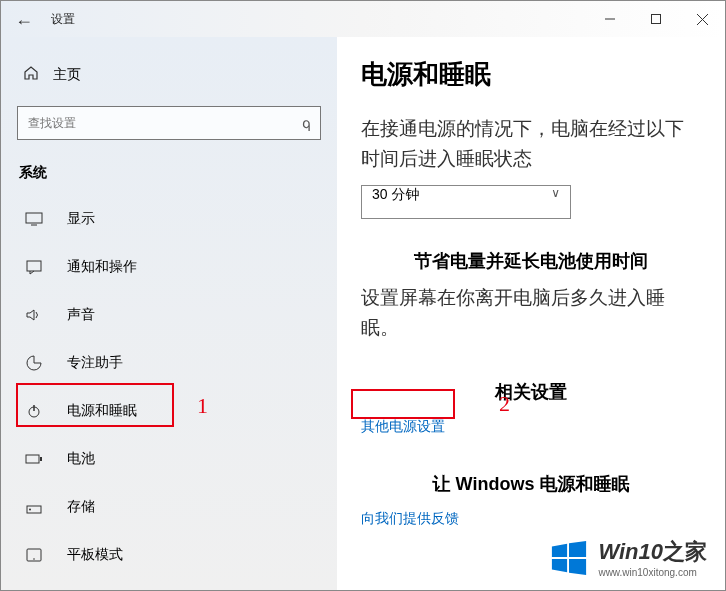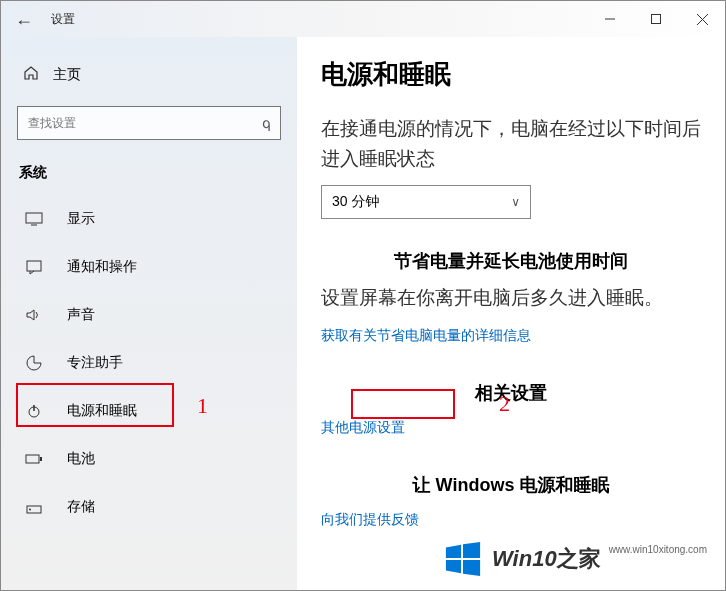--- a/index.html
+++ b/index.html
@@ -45,21 +45,21 @@
       justify-content: center;
       cursor: pointer;
       font-size: 12px;
       color: #333;
     }
     .main-wrap {
       display: flex;
       height: calc(100% - 36px);
     }
     .sidebar {
-      width: 296px;
+      width: 336px;
       background: linear-gradient(to bottom, #e8eef5, #f0f0f0);
       padding: 20px 16px 10px 16px;
       overflow: hidden;
     }
     .home-link {
       display: flex;
       align-items: center;
       gap: 14px;
       padding: 8px 6px;
       font-size: 14px;
@@ -139,21 +139,21 @@
       font-size: 19px;
       color: #333;
       line-height: 1.6;
       margin-bottom: 10px;
     }
     .select-box {
       width: 210px;
       height: 34px;
       border: 1px solid #888;
       display: flex;
-      align-items: center;
+      align-items: flex-start;
       justify-content: space-between;
       padding: 0 10px;
       font-size: 14px;
       cursor: pointer;
       margin-bottom: 30px;
     }
     .chev {
       font-size: 12px;
       color: #555;
     }
@@ -178,23 +178,22 @@
       display: flex;
       align-items: center;
       gap: 10px;
     }
     .wm-logo {
       width: 38px;
       height: 38px;
     }
     .wm-text {
       display: flex;
-      flex-direction: row;
+      flex-direction: column;
       align-items: flex-start;
-      gap: 8px;
     }
     .wm-title {
       font-size: 22px;
       font-weight: bold;
       color: #333;
     }
     .wm-title em {
       font-style: italic;
     }
     .wm-url {
@@ -311,35 +310,43 @@
     <div class="nav-item">
       <span class="icon">
         <svg width="16" height="14" viewBox="0 0 16 14">
             <rect x="1" y="6" width="14" height="7" fill="none" stroke="#333"></rect>
             <circle cx="4" cy="9.5" r="1" fill="#333"></circle>
           </svg>
       </span>
       <span>存储</span>
     </div>
 
+    <div class="nav-item">
+      <span class="icon">
+        <svg width="16" height="14" viewBox="0 0 16 14">
+            <rect x="1" y="1" width="14" height="12" rx="1" fill="none" stroke="#333"></rect>
+            <circle cx="8" cy="11" r="0.8" fill="#333"></circle>
+          </svg>
+      </span>
+      <span>平板模式</span>
+    </div>
   </div>
 
   <div class="content">
     <h1 class="page-title">电源和睡眠</h1>
 
     <p class="desc-text">在接通电源的情况下，电脑在经过以下时间后进入睡眠状态</p>
 
     <div class="select-box">
       <span>30 分钟</span>
       <span class="chev">∨</span>
     </div>
 
     <h2 class="subhead">节省电量并延长电池使用时间</h2>
     <p class="desc-text">设置屏幕在你离开电脑后多久进入睡眠。</p>
-    <a class="link">获取有关节省电脑电量的详细信息</a>
 
     <h2 class="subhead" style="margin-top:36px">相关设置</h2>
     <a class="link">其他电源设置</a>
 
     <h2 class="subhead" style="margin-top:36px">让 Windows 电源和睡眠</h2>
     <a class="link">向我们提供反馈</a>
   </div>
 </div>
 
 <div class="highlight-box hb1"></div>

